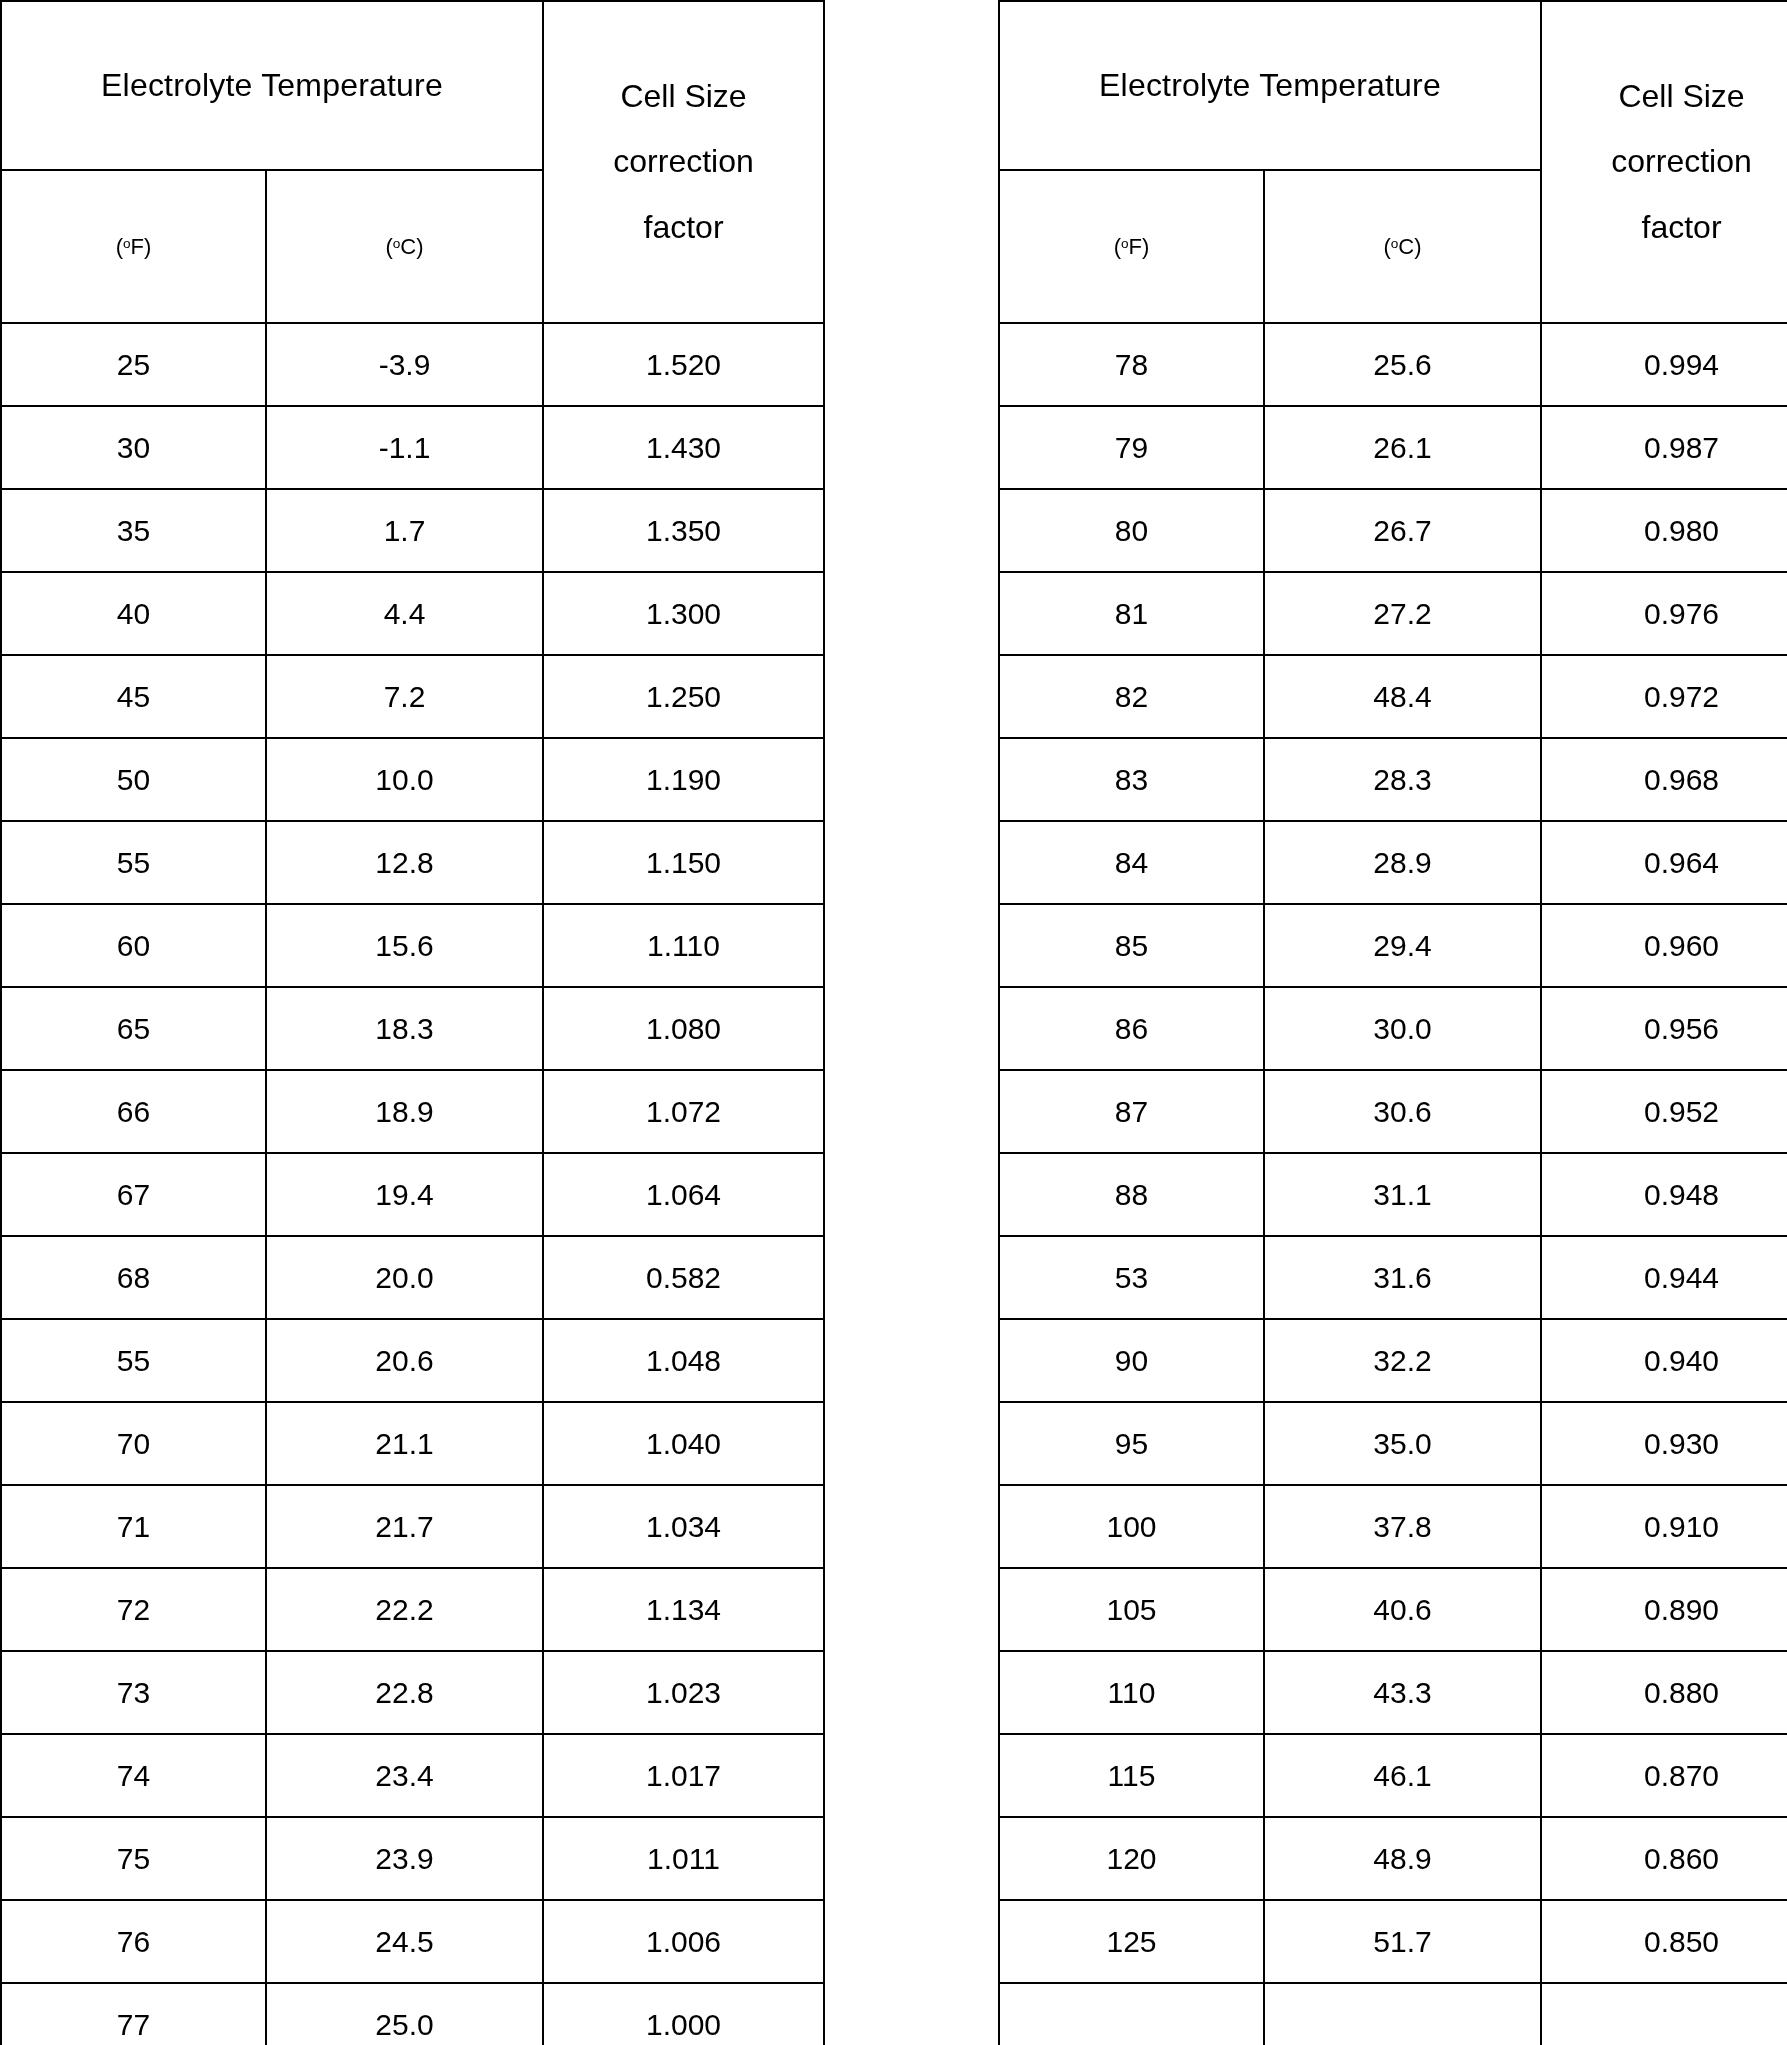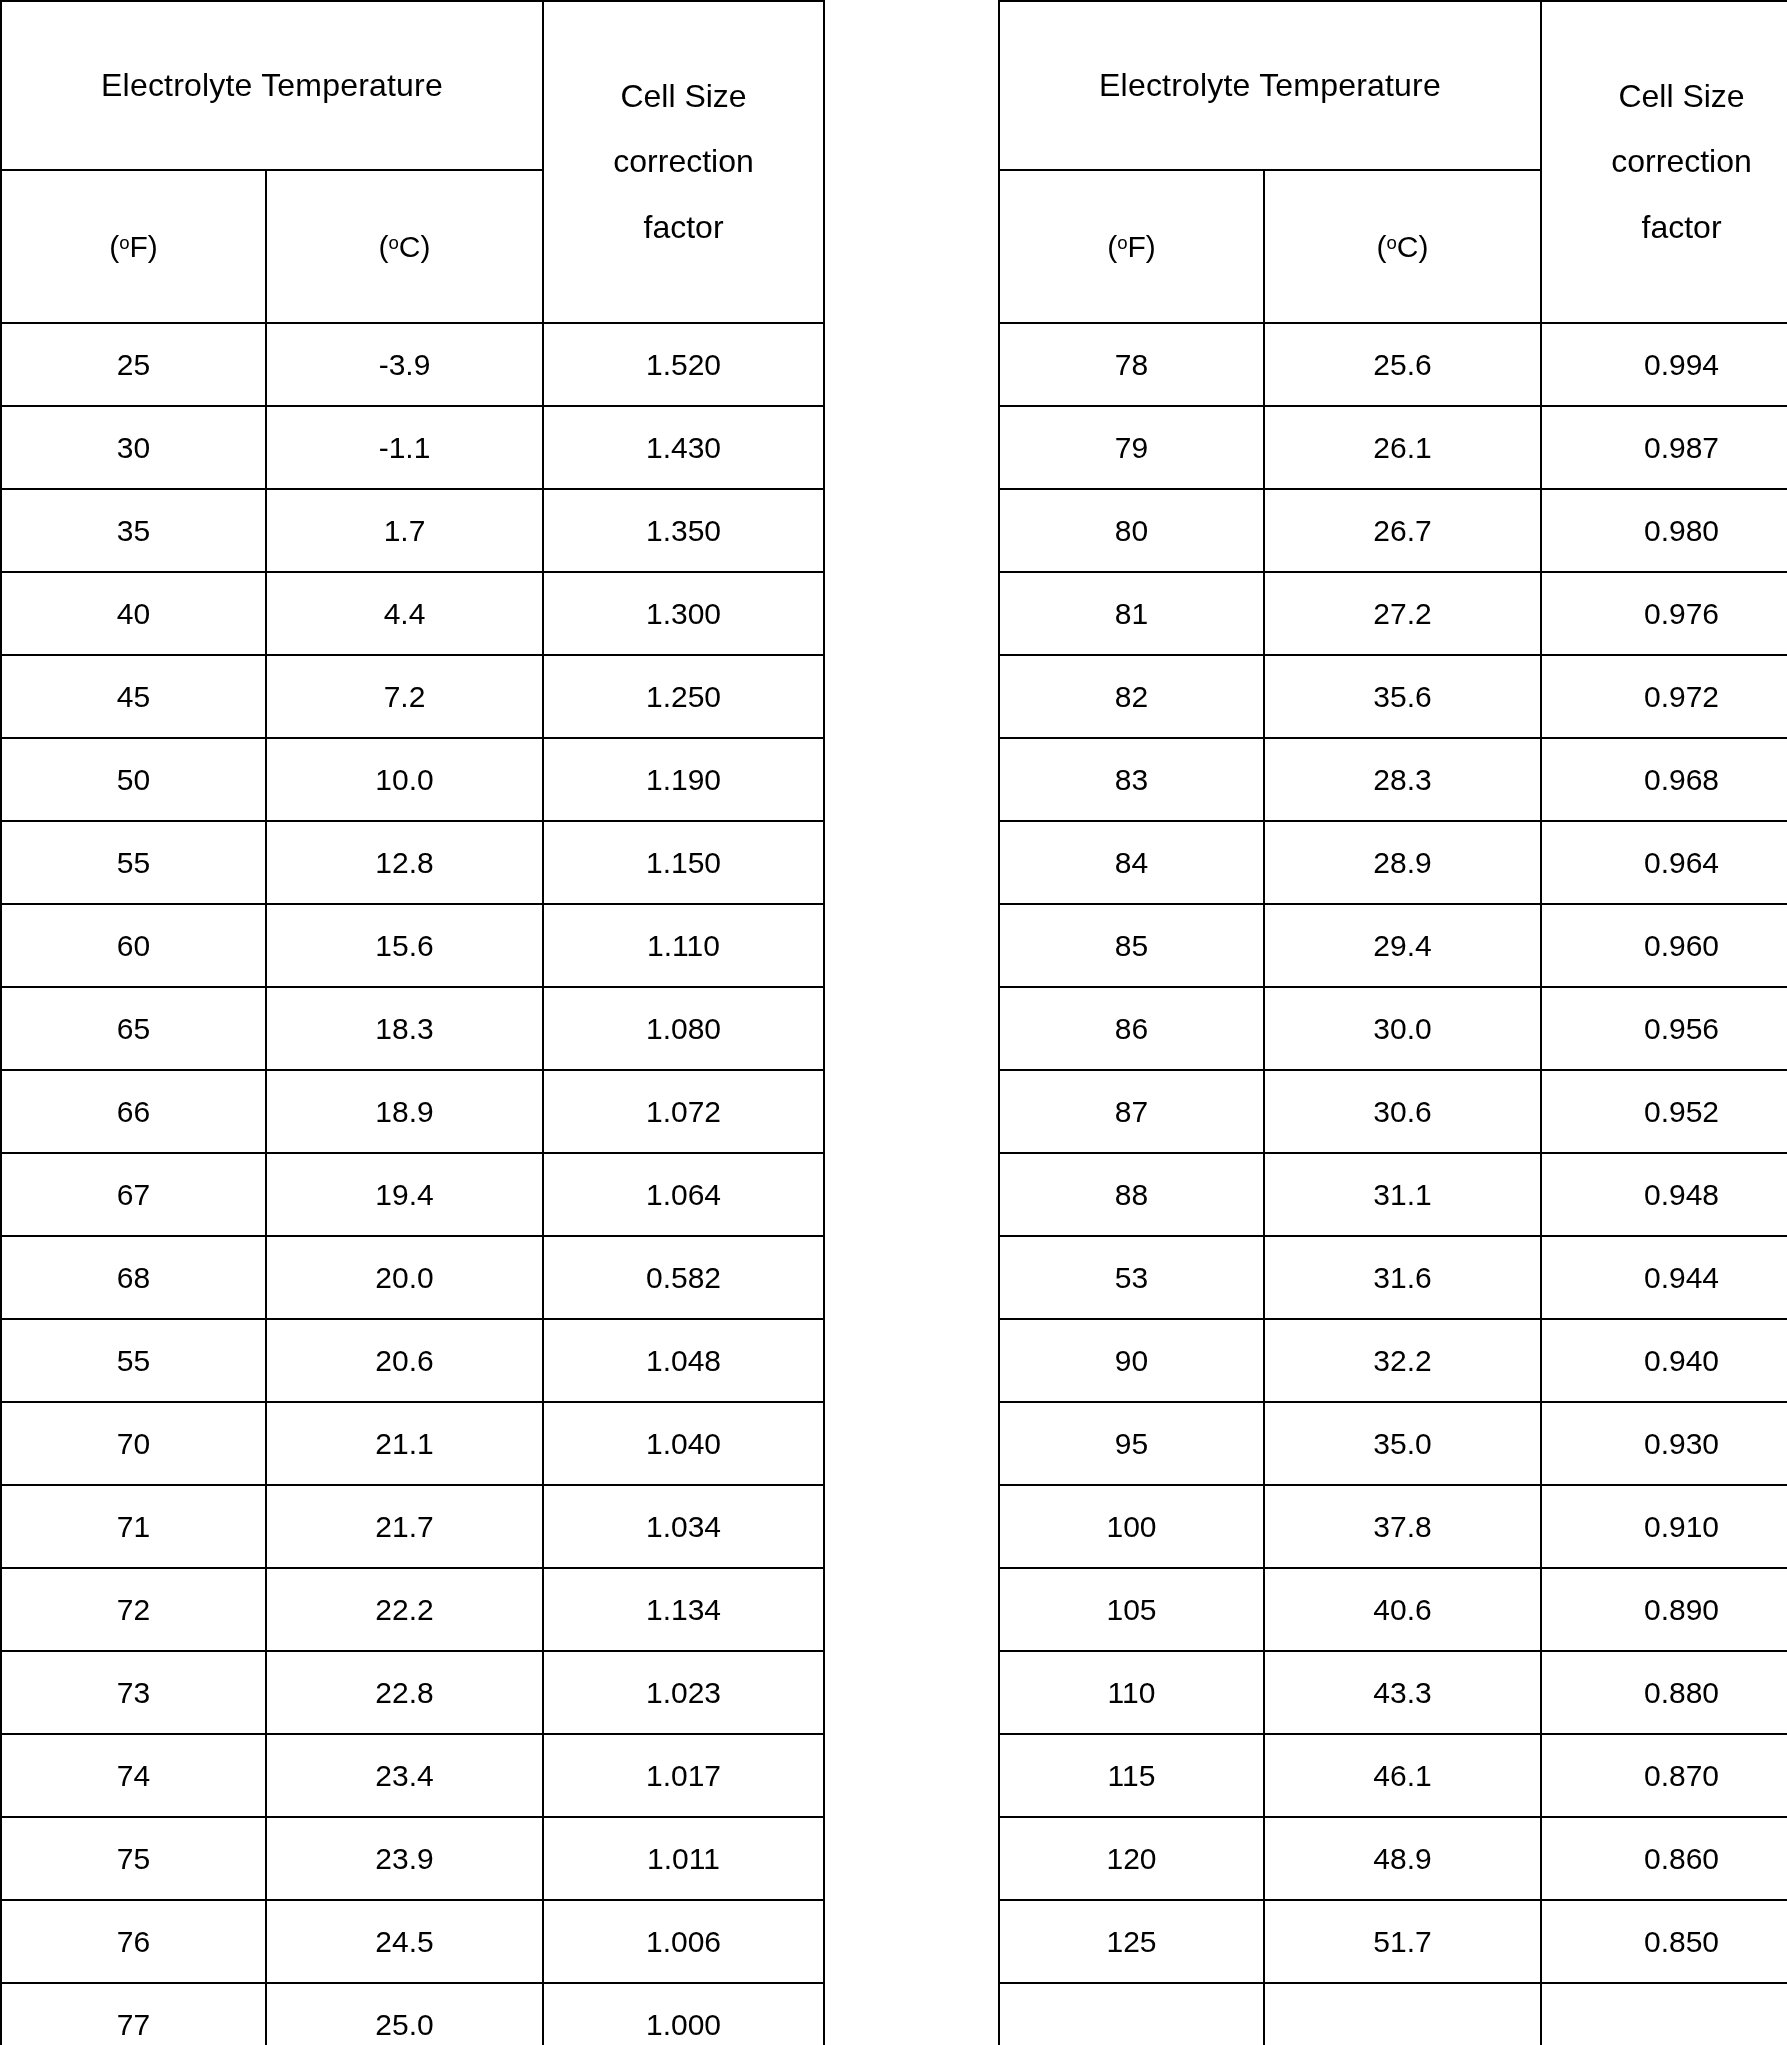--- a/index.html
+++ b/index.html
@@ -58,21 +58,21 @@
 
   
   .hdr-span {
     height: 167px;
     font-size: 32px;
     font-weight: bold;
     letter-spacing: 0.2px;
   }
   .hdr-unit {
     height: 151px;
-    font-size: 30px;
+    font-size: 22px;
   }
   .hdr-factor {
     font-size: 32px;
     font-weight: bold;
     line-height: 2.05;
     border-radius: 18px;
   }
   .hdr-factor .fline { display: block; }
 
   .unit-cell sup {
@@ -266,21 +266,21 @@
               <td class="datacell">26.7</td>
               <td class="datacell">0.980</td>
             </tr>
             <tr>
               <td class="datacell">81</td>
               <td class="datacell">27.2</td>
               <td class="datacell">0.976</td>
             </tr>
             <tr>
               <td class="datacell">82</td>
-              <td class="datacell">35.6</td>
+              <td class="datacell">48.4</td>
               <td class="datacell">0.972</td>
             </tr>
             <tr>
               <td class="datacell">83</td>
               <td class="datacell">28.3</td>
               <td class="datacell">0.968</td>
             </tr>
             <tr>
               <td class="datacell">84</td>
               <td class="datacell">28.9</td>

